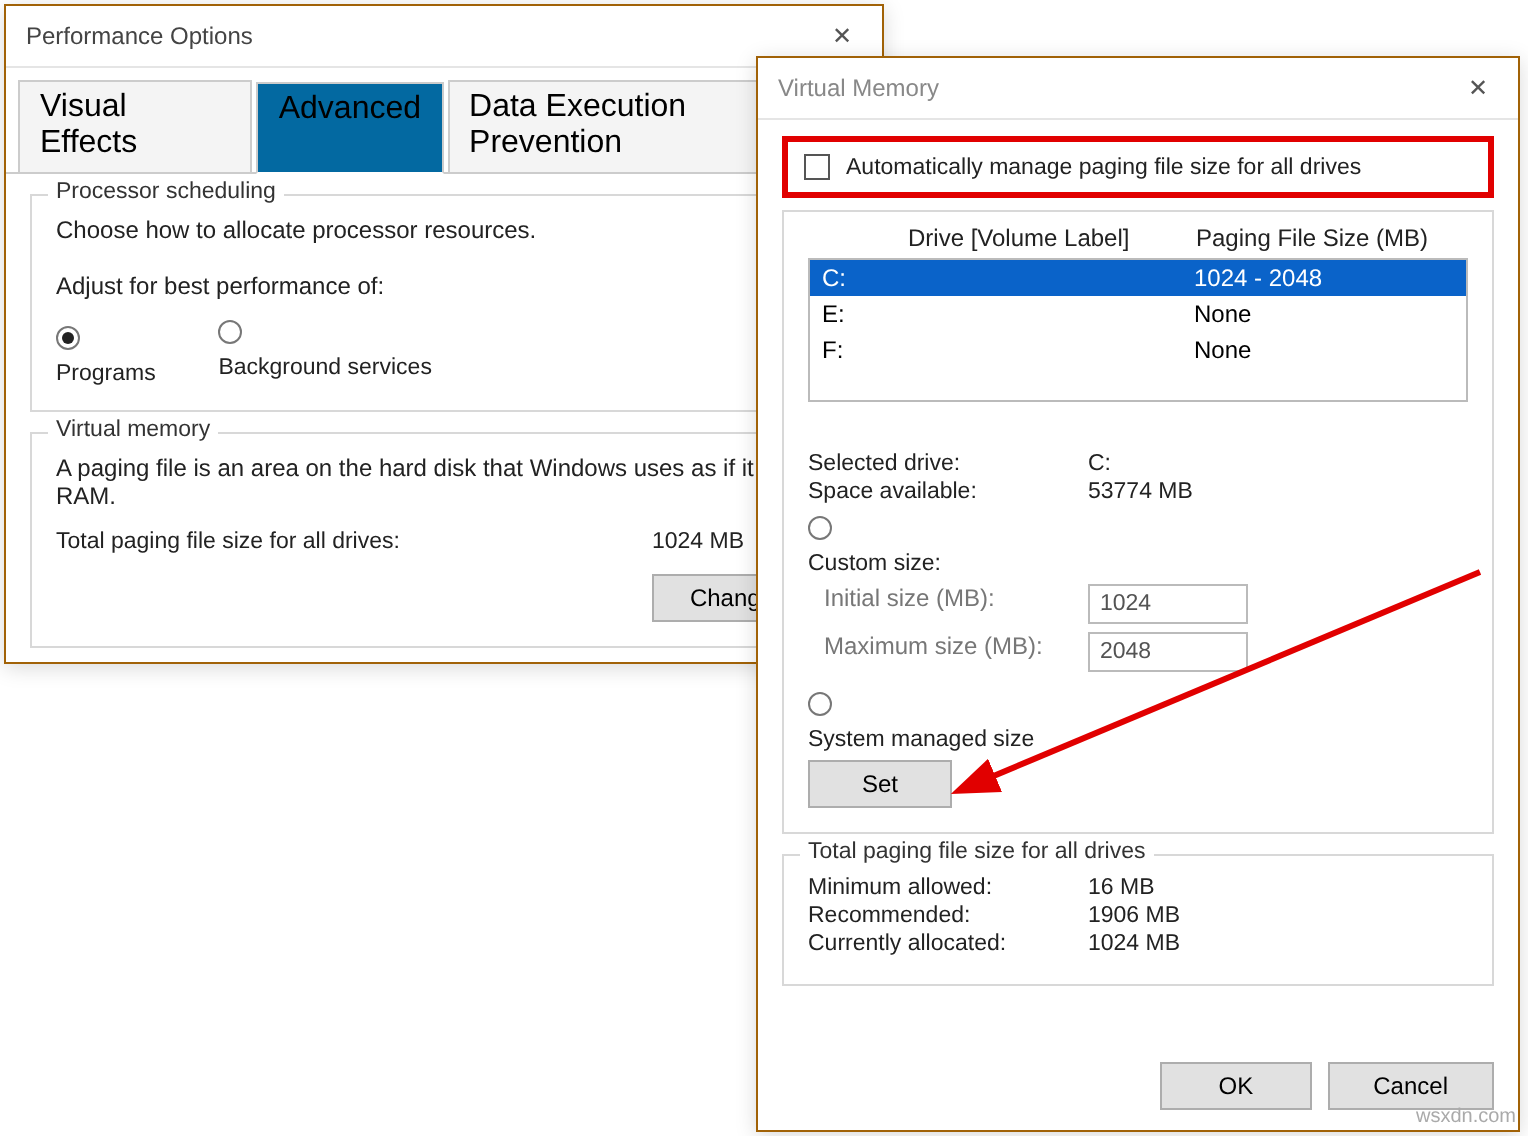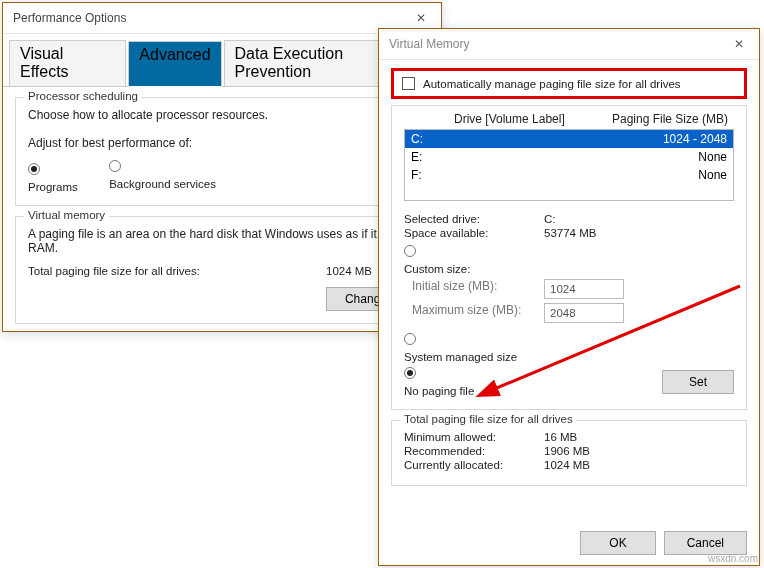--- a/index.html
+++ b/index.html
@@ -27,21 +27,21 @@
 
 .chk { width: 13px; height: 13px; border: 1px solid #555; display: inline-block; vertical-align: middle; background: #fff; }
 
 .btn { border: 1px solid #adadad; background: #e1e1e1; padding: 4px 18px; cursor: default; font-size: 12px; }
 
 .drvbox { border: 1px solid #bbb; background: #fff; }
 .drvhdr { display: flex; padding: 0 6px 3px; color: #222; font-size: 11.5px; margin-left: 44px; }
 .drvrow { display: flex; padding: 2px 6px; font-size: 11.5px; }
 .drvrow.sel { background: #0a63c9; color: #fff; }
 .col1 { flex: 1; }
-.col2 { width: 130px; text-align: right; }
+.col2 { width: 130px; text-align: left; }
 
 .inp { border: 1px solid #bbb; padding: 3px 5px; width: 80px; font-size: 11.5px; background: #fff; }
 
 .redbox { border: 3px solid #e10000; }
 
 .arrow { position: absolute; pointer-events: none; }
 
 .btm { position: absolute; right: 12px; bottom: 10px; display: flex; gap: 8px; }
 
 #perf { left: 2px; top: 2px; width: 440px; height: 330px; }
@@ -122,21 +122,21 @@
       <div class="drvrow">
         <span class="col1">E:</span>
         <span class="col2">None</span>
       </div>
       <div class="drvrow">
         <span class="col1">F:</span>
         <span class="col2">None</span>
       </div>
     </div>
 
-    <div style="margin-top:12px">
+    <div style="margin-top:25px">
       <div class="kv">
         <span class="k lbl">Selected drive:</span>
         <span class="v lbl">C:</span>
       </div>
       <div class="kv">
         <span class="k lbl">Space available:</span>
         <span class="v lbl">53774 MB</span>
       </div>
     </div>
 
@@ -155,24 +155,20 @@
       <input class="inp" disabled="" value="2048" style="">
     </div>
 
     <div style="margin-top:10px">
       <span class="radio">
         <span class="rdot"></span>
         <span class="lbl">System managed size</span>
       </span>
     </div>
     <div style="display:flex; align-items:center; margin-top:4px">
-      <span class="radio" style="flex:1">
-        <span class="rdot sel"></span>
-        <span class="lbl">No paging file</span>
-      </span>
       <button class="btn" style="padding:4px 26px">Set</button>
     </div>
   </div>
 
   <div class="group">
     <span class="lg">Total paging file size for all drives</span>
     <div class="kv">
       <span class="k lbl">Minimum allowed:</span>
       <span class="v lbl">16 MB</span>
     </div>

